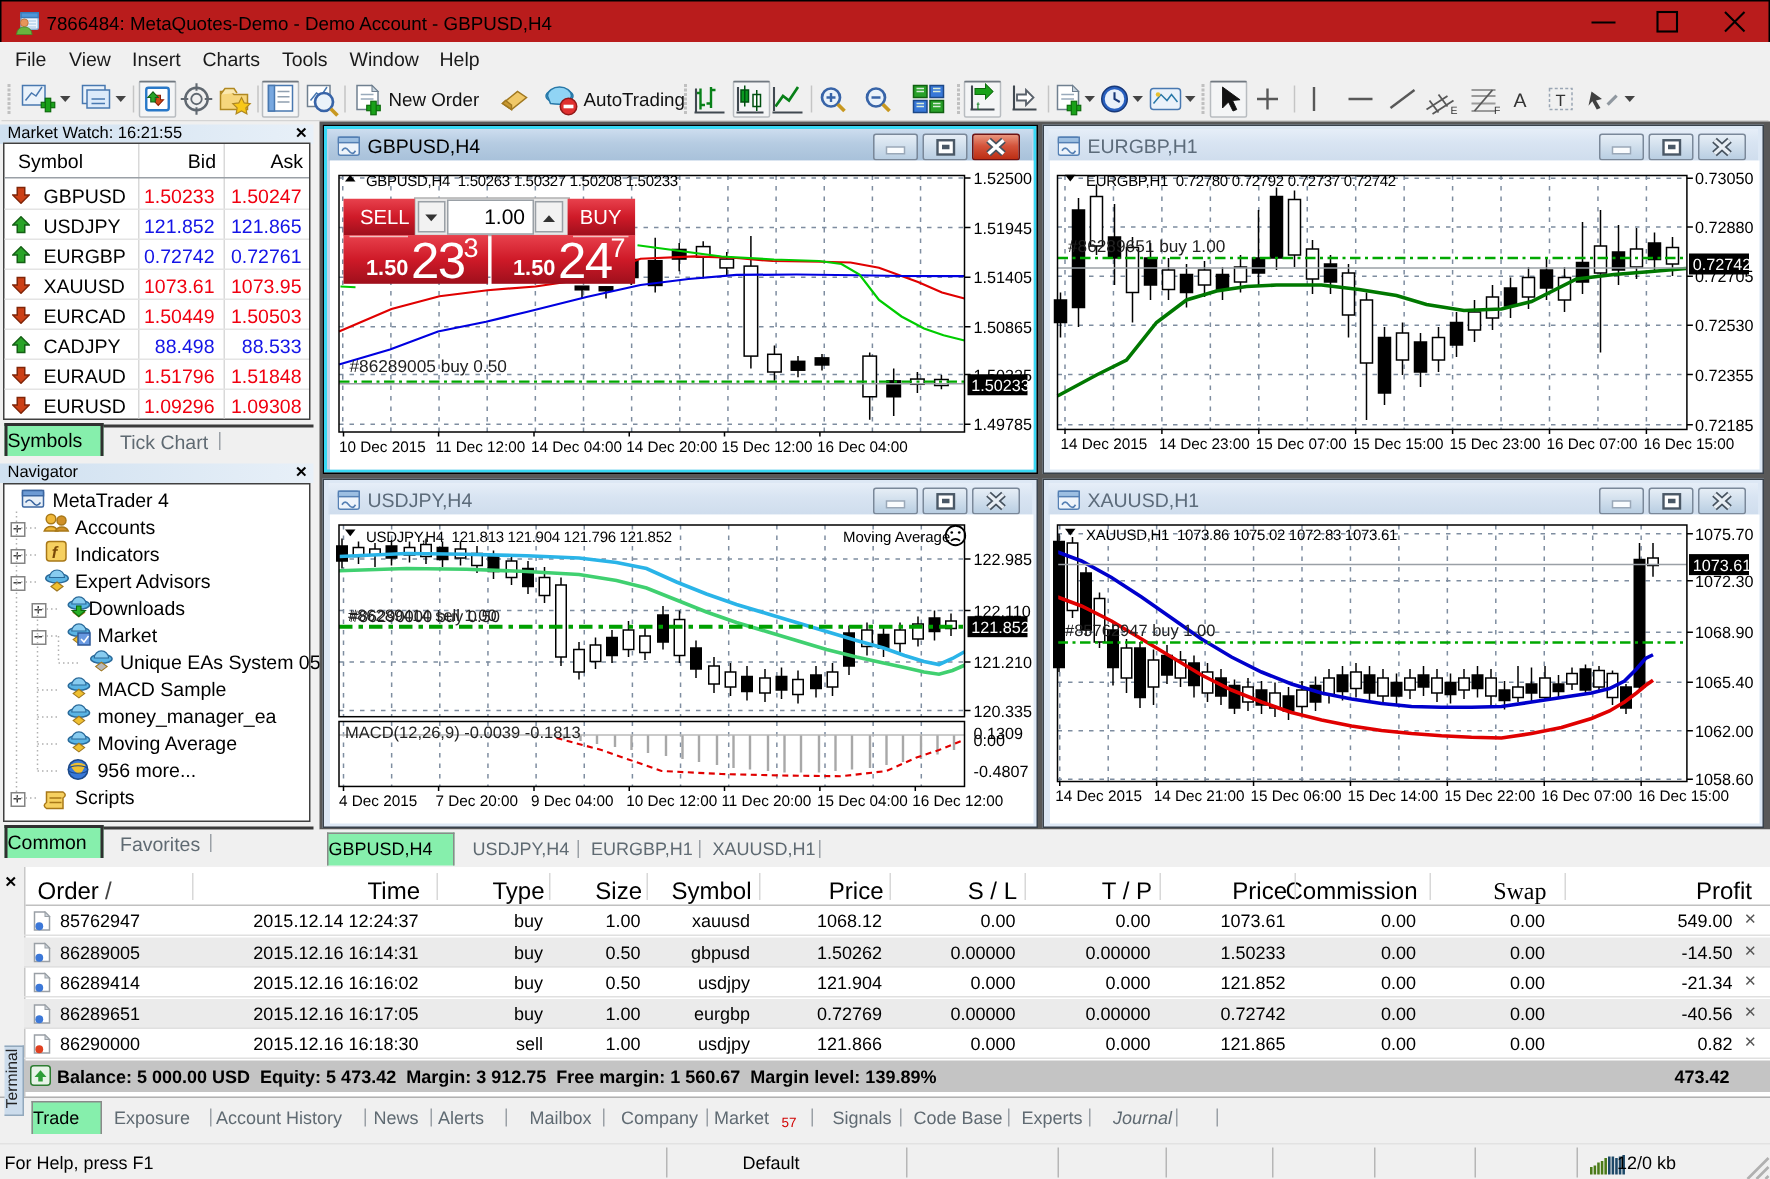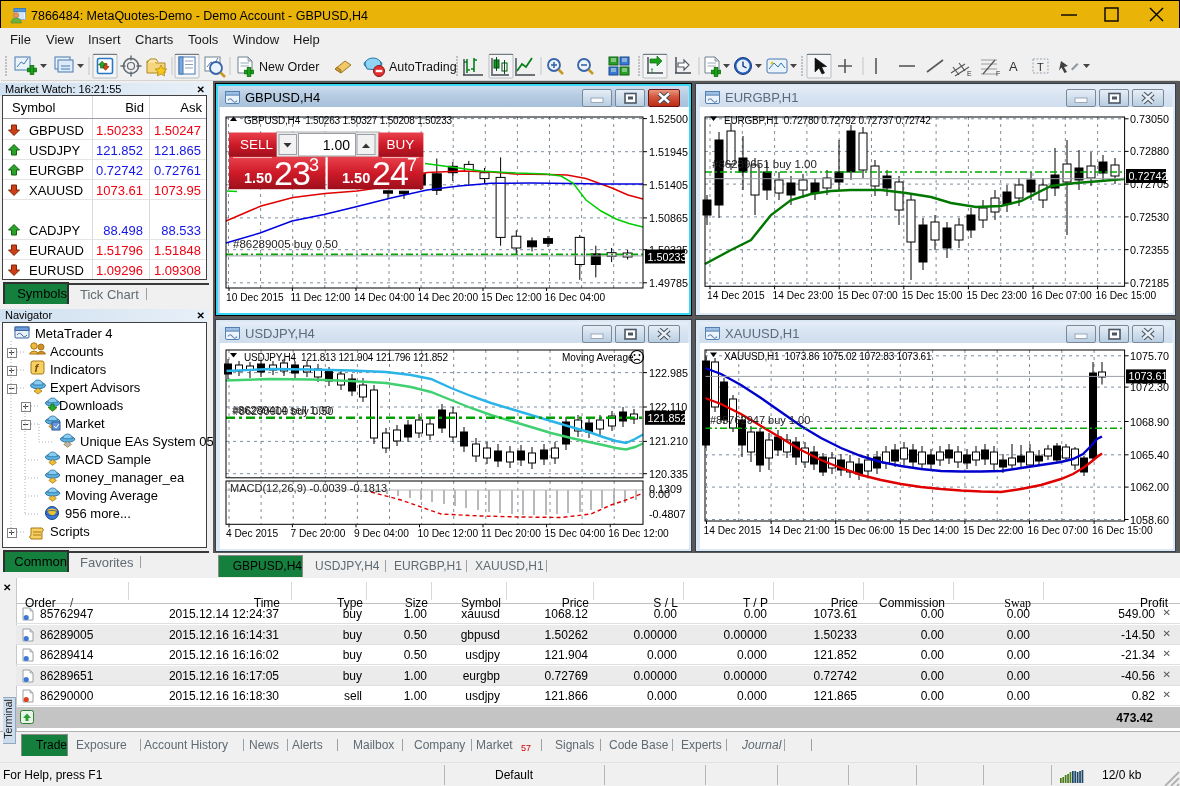--- a/index.html
+++ b/index.html
@@ -1,54 +1,54 @@
 <!DOCTYPE html>
 <html><head><meta charset="utf-8"><style>
 *{margin:0;padding:0;box-sizing:border-box;}
 html,body{width:1180px;height:786px;overflow:hidden;}
 body{font-family:"Liberation Sans",sans-serif;font-size:12px;background:#f0f0f0;position:relative;}
 .abs{position:absolute;}
 
-#titlebar{left:0;top:0;width:1180px;height:28px;background:#eab308;border:1px solid #000;border-bottom:none;}
+#titlebar{left:0;top:0;width:1180px;height:28px;background:#b91c1c;border:1px solid #000;border-bottom:none;}
 #titlebar .ttl{position:absolute;left:30px;top:8px;font-size:12.5px;color:#000;}
 #menubar{left:1px;top:28px;width:1178px;height:23px;background:#f0f0f0;}
 #menubar span{position:absolute;top:4px;font-size:13px;color:#1a1a1a;}
 #toolbar{left:1px;top:51px;width:1178px;height:30px;background:#f0f0f0;border-bottom:1px solid #d4d4d4;}
 #statusbar{left:0;top:762px;width:1180px;height:24px;background:#f0f0f0;border-top:1px solid #e2e2e2;font-size:12px;color:#000;}
 .sbsep{position:absolute;top:2px;width:1px;height:20px;background:#b6b6b6;}
 
 #leftpanel{left:0;top:81px;width:213px;height:497px;background:#f0f0f0;}
 .phead{position:absolute;left:0;width:209px;height:12px;background:linear-gradient(90deg,#cfe0f0,#e8f0f8);font-size:11px;color:#000;}
 .phead .px{position:absolute;right:4px;top:0px;font-size:10px;font-weight:bold;}
 
 #mwtable{left:2px;top:14px;width:205px;height:185px;background:#fff;border:1px solid #404040;}
 #mwtable .hr{position:absolute;left:0;top:0;width:100%;height:23px;border-bottom:1px solid #9aa0a6;}
 .mwrow{position:absolute;left:0;width:100%;height:20px;border-bottom:1px solid #e4e4e4;}
 .colsep{position:absolute;top:0;width:1px;height:100%;background:#d9d9d9;}
 .mwsym{position:absolute;left:26px;top:3px;color:#000;font-size:13px;}
 .mwbid{position:absolute;right:63px;top:3px;font-size:13px;}
 .mwask{position:absolute;right:5px;top:3px;font-size:13px;}
 .red{color:#f00010;} .blue{color:#1414e6;}
-.wtab{position:absolute;background:#15803d;border:1px solid #8a8a8a;border-bottom:none;color:#000;text-align:right;}
+.wtab{position:absolute;background:#86efac;border:1px solid #8a8a8a;border-bottom:none;color:#000;text-align:left;}
 .gtab{position:absolute;color:#5f6a72;}
 .tsep{position:absolute;top:4px;width:1px;height:12px;background:#9aa0a6;}
 
 #navbody{left:2px;top:241px;width:205px;height:226px;background:#fff;border:1px solid #404040;}
 .ti{position:absolute;font-size:13px;color:#000;white-space:nowrap;}
 
 #mdi{left:213px;top:81px;width:967px;height:472px;background:#585858;}
 .cwin{position:absolute;background:#b8cce0;border:1px solid #38414b;}
 .cwin .wt{position:absolute;left:3px;top:2px;right:3px;height:21px;background:linear-gradient(180deg,#c3d5e8 0%,#b0c6dd 50%,#a5bdd7 100%);}
 .cwin .wtt{position:absolute;left:26px;top:4px;font-size:13px;color:#000;}
 .cwin.inactive .wtt{color:#5c6b7a;}
 .wbtn{position:absolute;top:3px;width:29px;height:18px;background:linear-gradient(180deg,#e6eef6,#b9cee2);border:1px solid #7a8899;border-radius:2px;font-size:9px;text-align:center;line-height:16px;color:#222;}
 .client{position:absolute;background:#fff;}
 
 #terminal{left:0;top:578px;width:1180px;height:180px;background:#fff;}
-.thead{position:absolute;font-size:12px;color:#000;margin-top:10px;}
+.thead{position:absolute;font-size:16px;color:#000;}
 .trow{position:absolute;left:0;width:1164px;height:20px;font-size:12px;}
 .tcell{position:absolute;top:3px;}
 #balrow{position:absolute;left:16px;top:129px;width:1164px;height:21px;background:#c4c4c4;font-weight:bold;font-size:12px;}
 </style></head><body>
 
 <div class="abs" id="titlebar">
   <svg class="abs" style="left:9px;top:7px" width="16" height="16">
 <rect x="4" y="0.5" width="11.5" height="11" rx="1" fill="#eef4fb" stroke="#88aed4"></rect>
 <rect x="4" y="0.5" width="11.5" height="3.2" fill="#4f96d8" stroke="#3a7cba"></rect>
 <path d="M6 6 h8 M6 8 h8 M6 10 h8" stroke="#b8d4ec" stroke-width="1"></path>
@@ -255,20 +255,28 @@
         <span class="mwbid blue">0.72742</span>
         <span class="mwask blue">0.72761</span>
       </div>
     <div class="mwrow" style="top:84px">
         <svg class="abs" style="left:5px;top:4px" width="12" height="12">
           <path d="M3.5 1 h5 v5 h3 l-5.5 5.5 -5.5 -5.5 h3 z" fill="#cc4016" stroke="#802508" stroke-width="1"></path>
         </svg>
         <span class="mwsym">XAUUSD</span>
         <span class="mwbid red">1073.61</span>
         <span class="mwask red">1073.95</span>
+      </div>
+    <div class="mwrow" style="top:104px">
+        <svg class="abs" style="left:5px;top:4px" width="12" height="12">
+          <path d="M3.5 1 h5 v5 h3 l-5.5 5.5 -5.5 -5.5 h3 z" fill="#cc4016" stroke="#802508" stroke-width="1"></path>
+        </svg>
+        <span class="mwsym">EURCAD</span>
+        <span class="mwbid red">1.50449</span>
+        <span class="mwask red">1.50503</span>
       </div>
     <div class="mwrow" style="top:124px">
         <svg class="abs" style="left:5px;top:4px" width="12" height="12">
           <path d="M6 0.5 l5.5 5.5 h-3 v5 h-5 v-5 h-3 z" fill="#2aa428" stroke="#156015" stroke-width="1"></path>
         </svg>
         <span class="mwsym">CADJPY</span>
         <span class="mwbid blue">88.498</span>
         <span class="mwask blue">88.533</span>
       </div>
     <div class="mwrow" style="top:144px">
@@ -1202,20 +1210,21 @@
 <span class="tcell" style="right:25px">0.82</span>
 <span class="tcell" style="right:9px;color:#555;font-size:10px">✕</span>
 </div>
     </div>
 
   <div id="balrow">
     <svg class="abs" style="left:4px;top:3px" width="14" height="14">
         <rect x="0.5" y="0.5" width="13" height="13" rx="2" fill="#e8f4e8" stroke="#2e7d32"></rect>
         <path d="M7 3.5 l4 4.5 -2.5 0 0 3 -3 0 0 -3 -2.5 0 z" fill="#2e9e38"></path>
       </svg>
+      <span class="abs" style="left:22px;top:4px;">Balance: 5 000.00 USD&nbsp; Equity: 5 473.42&nbsp; Margin: 3 912.75&nbsp; Free margin: 1 560.67&nbsp; Margin level: 139.89%</span>
     <span class="abs" style="right:27px;top:4px;">473.42</span>
   </div>
 
   <div class="abs" id="termtabs" style="left:0;top:153px;width:1180px;height:27px;background:#f0f0f0;border-top:1px solid #b0b0b0;">
       <div class="wtab" style="left:21px;top:2px;width:47px;height:22px;line-height:21px;">Trade</div>
 <span class="gtab" style="left:76px;top:6px;">Exposure</span>
 <span class="gtab" style="left:144px;top:6px;">Account History</span>
 <span class="gtab" style="left:249px;top:6px;">News</span>
 <span class="gtab" style="left:292px;top:6px;">Alerts</span>
 <span class="gtab" style="left:353px;top:6px;">Mailbox</span>
@@ -1260,14 +1269,14 @@
       <rect x="9.6" y="5" width="1.7" height="11" fill="#4a7a18"></rect>
       <rect x="12.0" y="4" width="1.7" height="12" fill="#1c4868"></rect>
       <rect x="14.4" y="4" width="1.7" height="12" fill="#1c4868"></rect>
       <rect x="16.8" y="5" width="1.7" height="11" fill="#1c4868"></rect>
       <rect x="19.2" y="4" width="1.7" height="12" fill="#1c4868"></rect>
       <rect x="21.6" y="3" width="1.7" height="13" fill="#1c4868"></rect>
     </svg>
     <svg class="abs" style="left:1163px;top:7px" width="17" height="17">
       <path d="M16 2 L2 16 M16 8 L8 16 M16 14 L14 16" stroke="#b0b0b0" stroke-width="1.8"></path>
     </svg>
-    <span class="abs" style="left:1102px;top:5px">12/0 kb</span>
+    <span class="abs" style="left:1078px;top:5px">12/0 kb</span>
 </div>
 
 </body></html>

